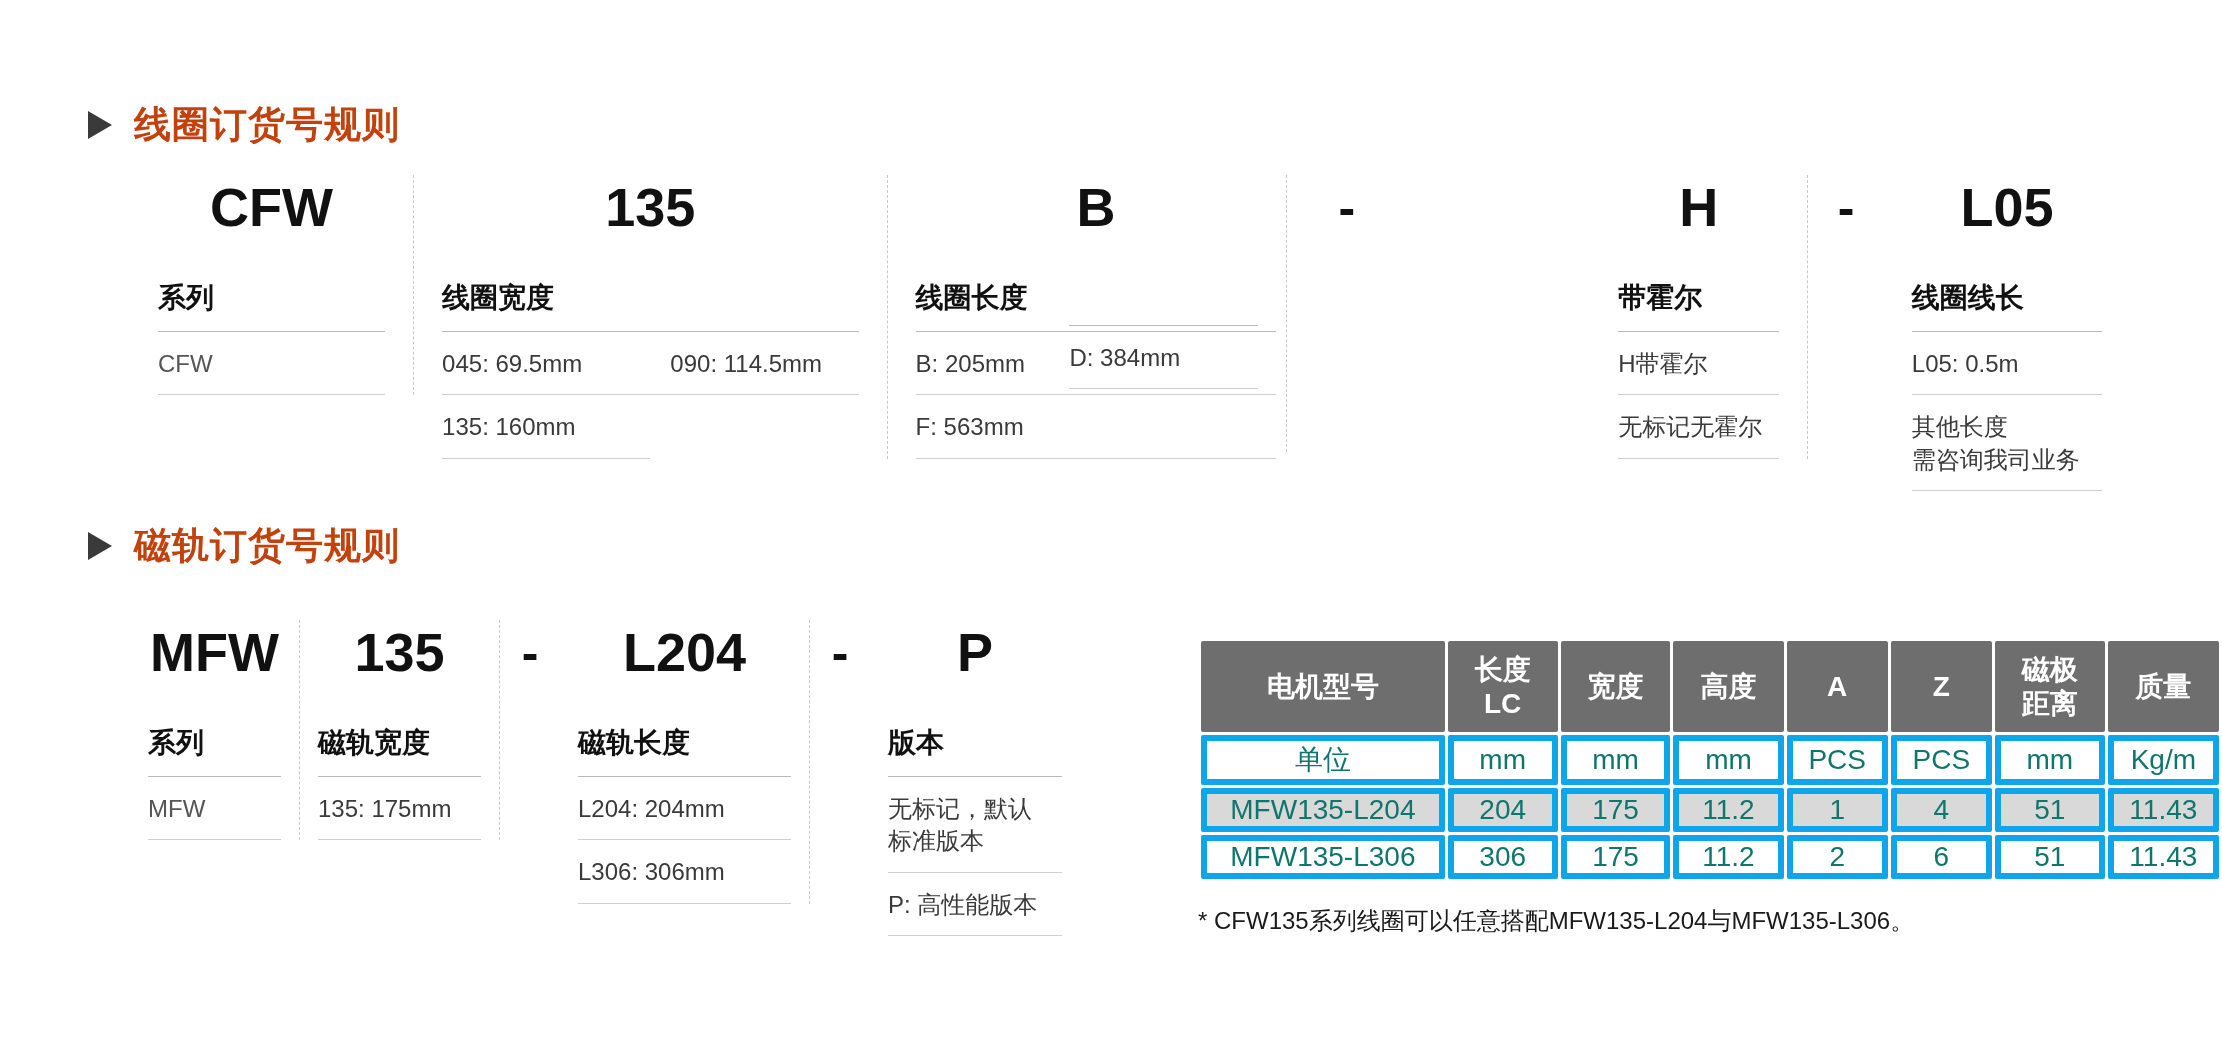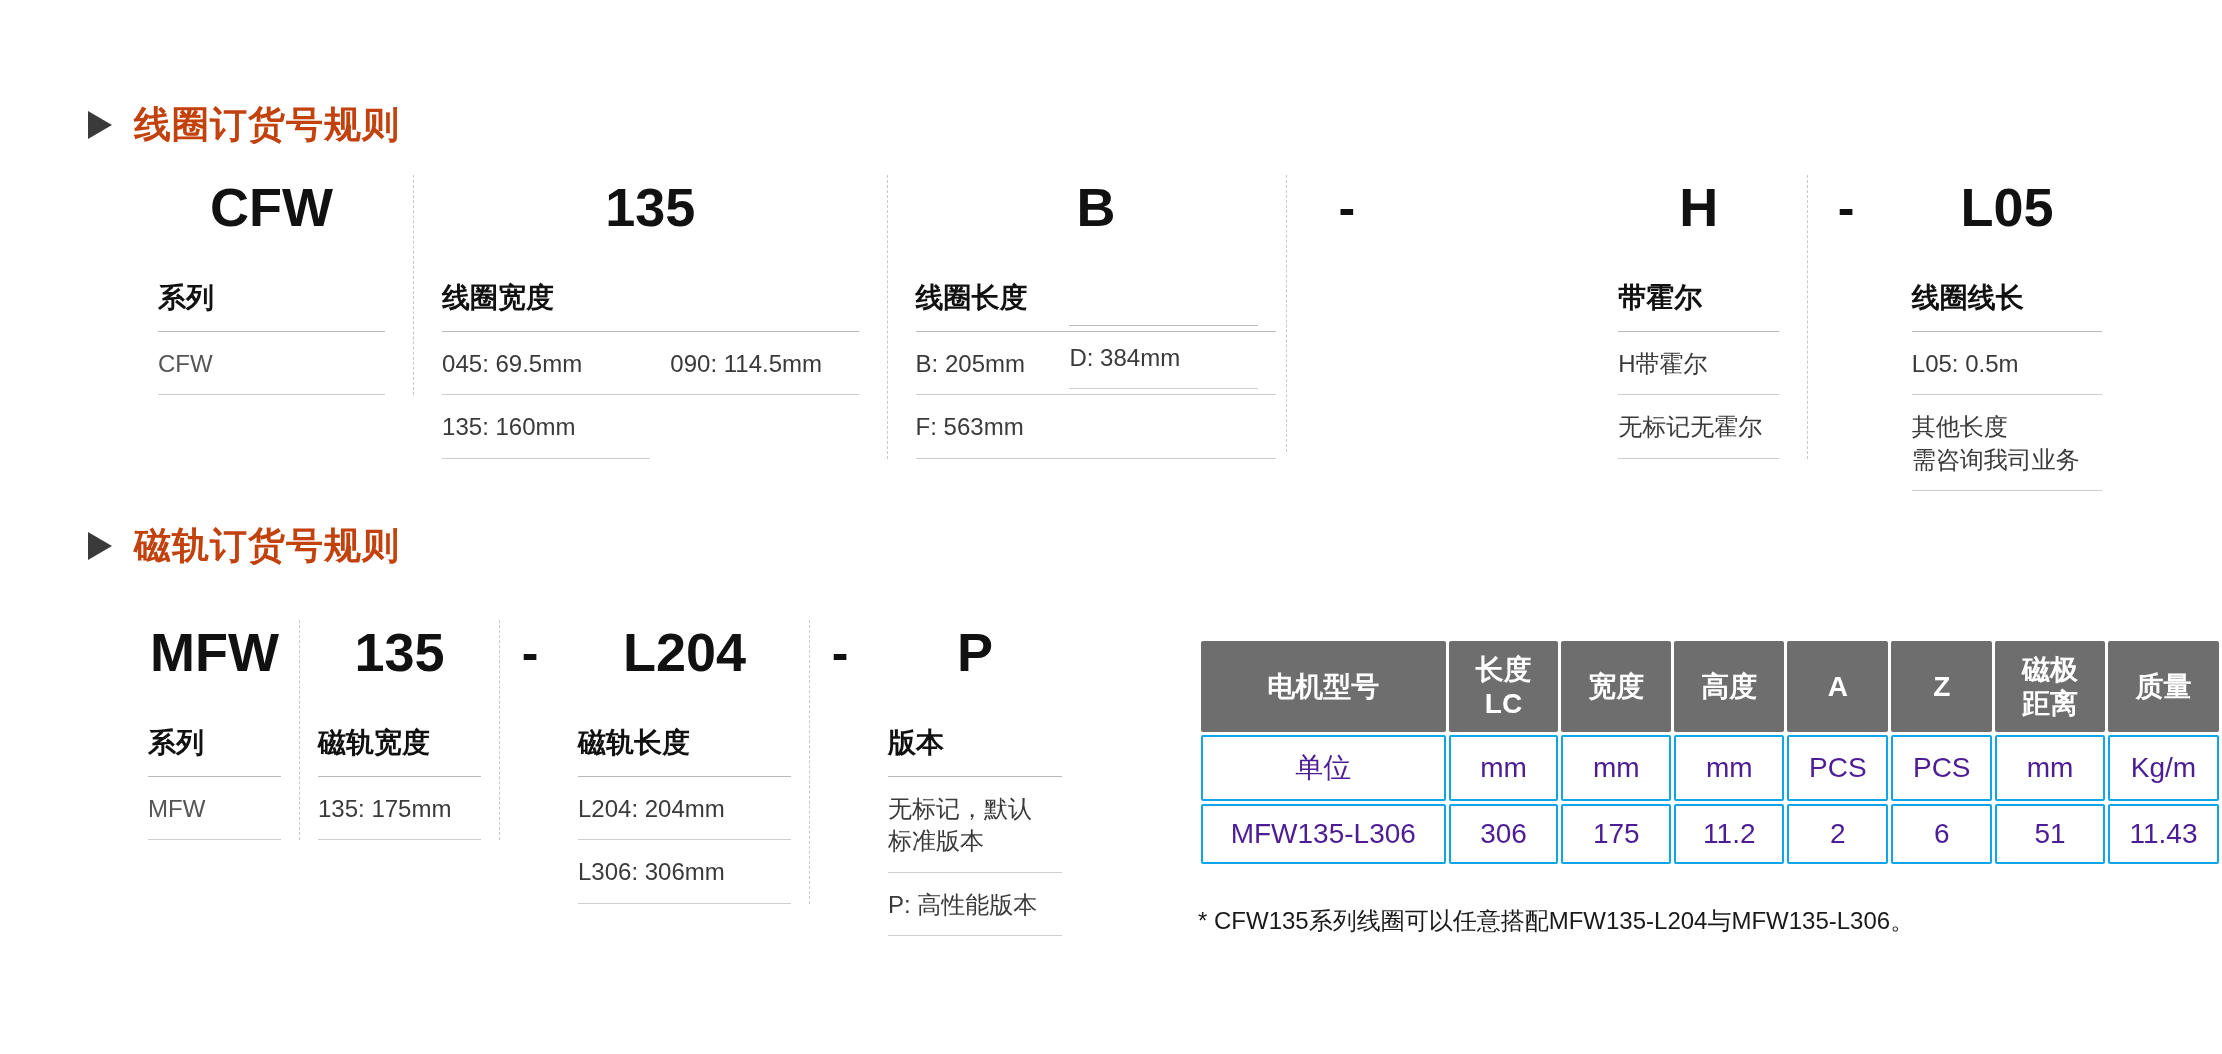--- a/index.html
+++ b/index.html
@@ -127,24 +127,24 @@
     background: #6e6e6e;
     color: #ffffff;
     font-weight: bold;
     padding: 12px 10px;
     text-align: center;
     line-height: 1.2;
     border-radius: 2px;
   }
   table.spec td {
     background: #ffffff;
-    color: #4c1d95;
+    color: #0f766e;
     text-align: center;
-    padding: 12px 10px;
-    border: 2px solid #0ea5e9;
+    padding: 0 10px;
+    border: 6px solid #0ea5e9;
     border-radius: 2px;
   }
   table.spec tr.shaded td {
     background: #d9d9d9;
   }
   .note {
     position: absolute;
     left: 1198px;
     top: 905px;
     font-size: 24px;
@@ -327,20 +327,30 @@
         <tr>
           <td>单位</td>
           <td>mm</td>
           <td>mm</td>
           <td>mm</td>
           <td>PCS</td>
           <td>PCS</td>
           <td>mm</td>
           <td>Kg/m</td>
         </tr>
+        <tr class="shaded">
+          <td>MFW135-L204</td>
+          <td>204</td>
+          <td>175</td>
+          <td>11.2</td>
+          <td>1</td>
+          <td>4</td>
+          <td>51</td>
+          <td>11.43</td>
+        </tr>
         <tr>
           <td>MFW135-L306</td>
           <td>306</td>
           <td>175</td>
           <td>11.2</td>
           <td>2</td>
           <td>6</td>
           <td>51</td>
           <td>11.43</td>
         </tr>

